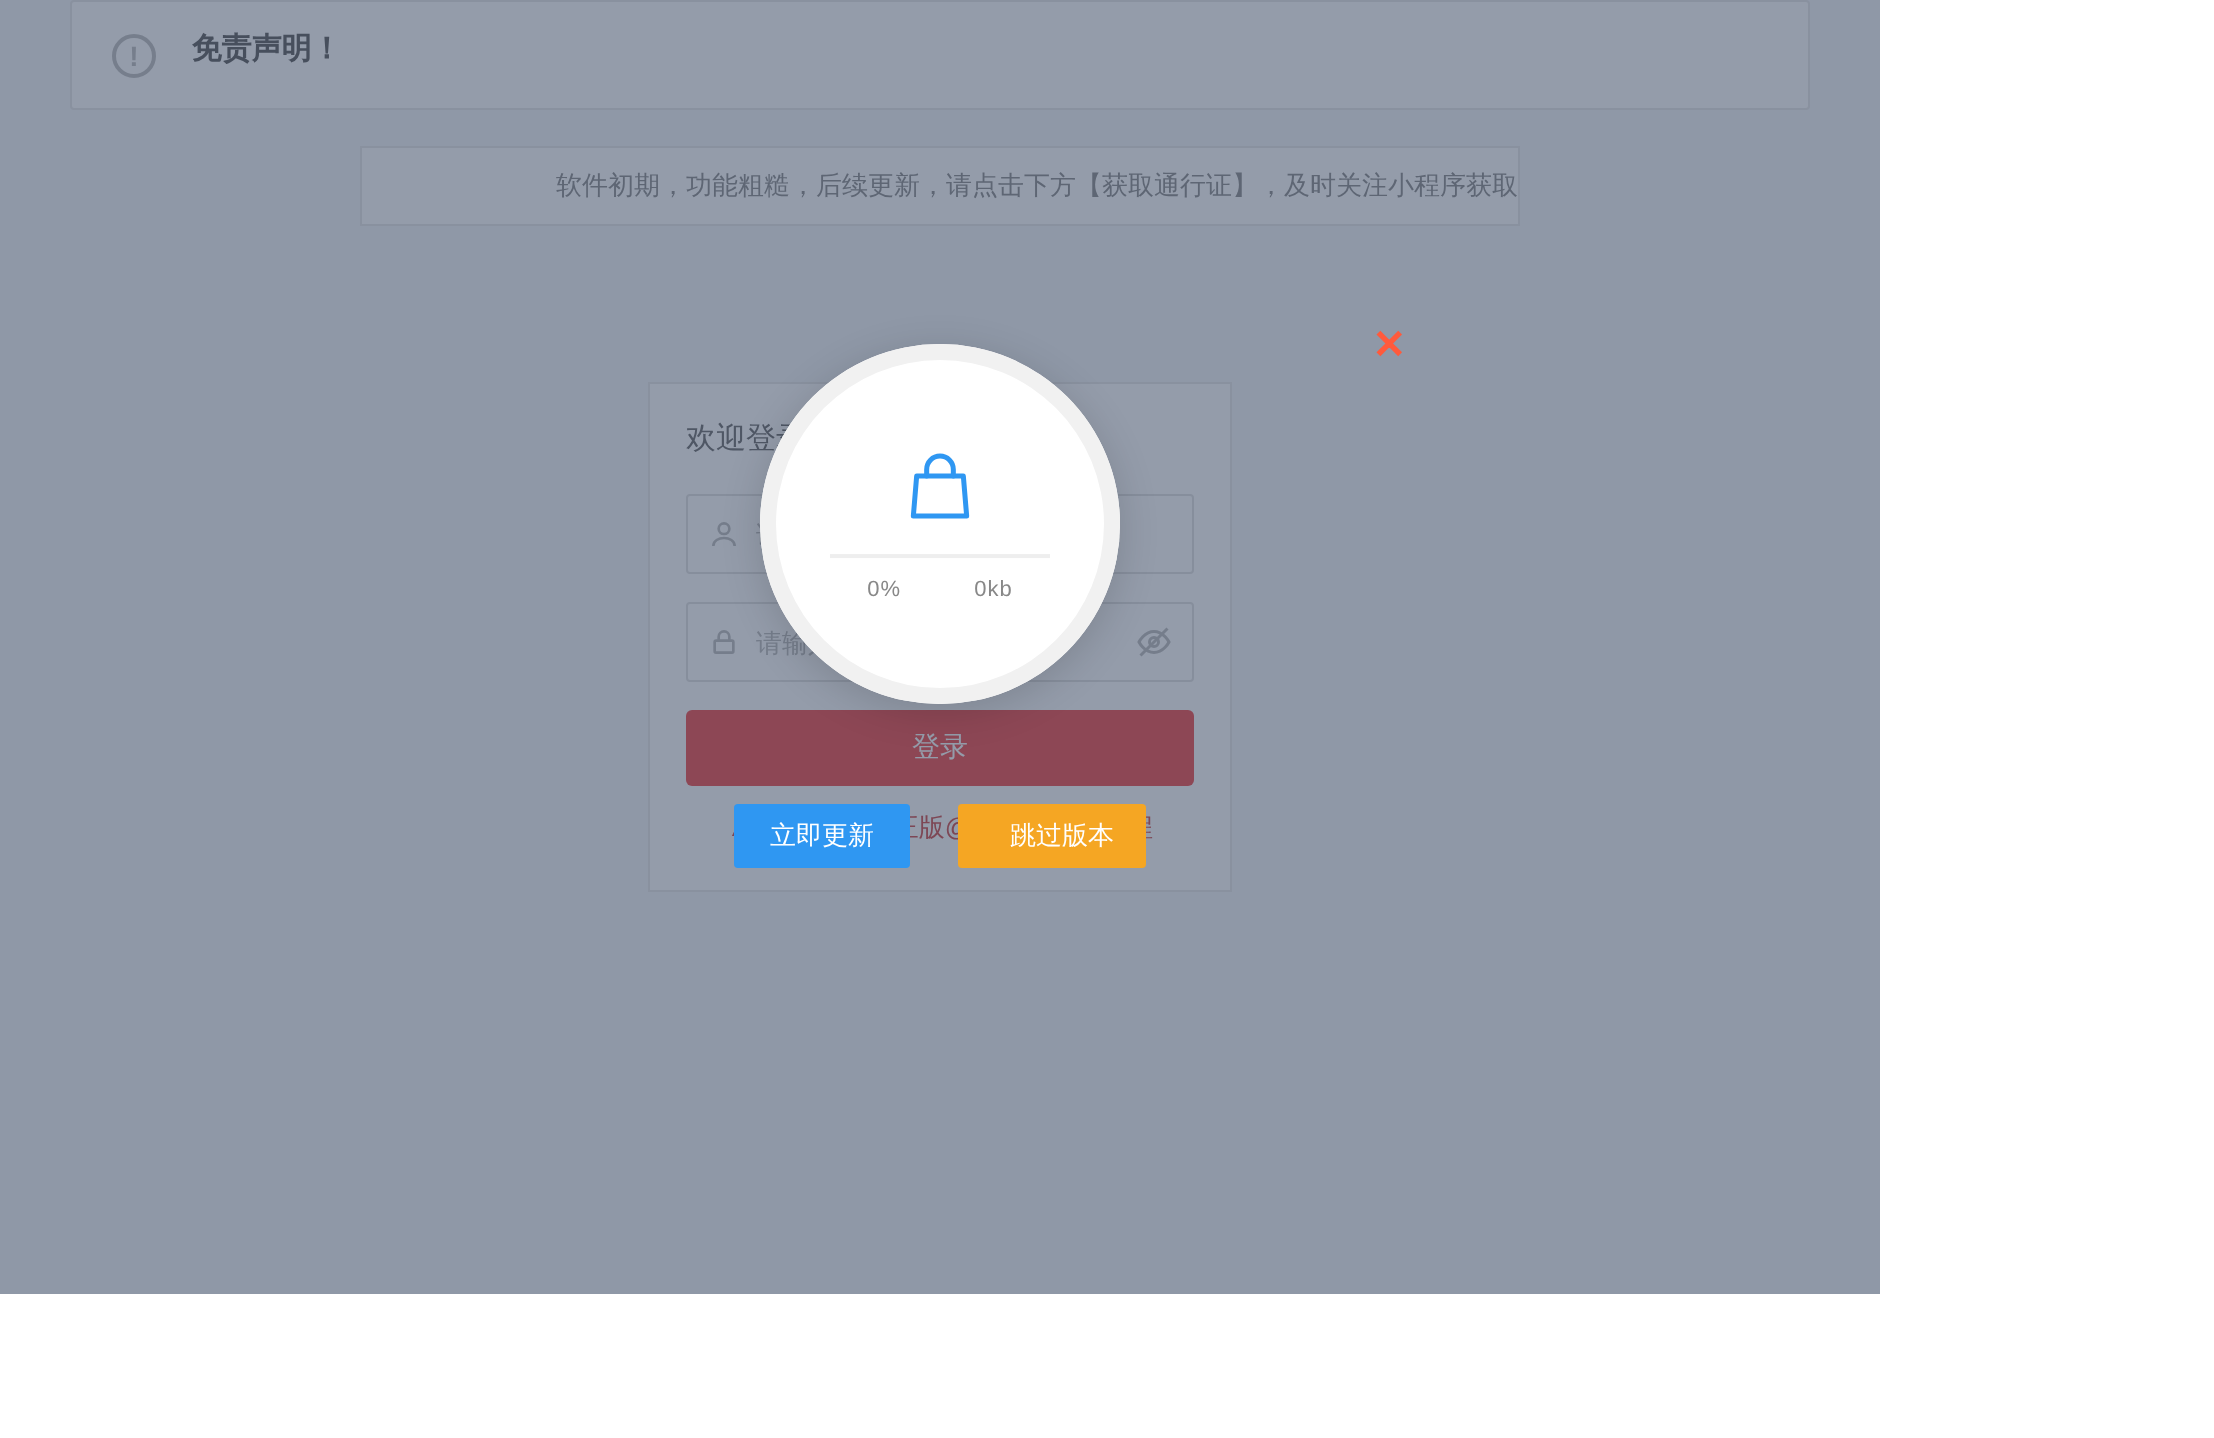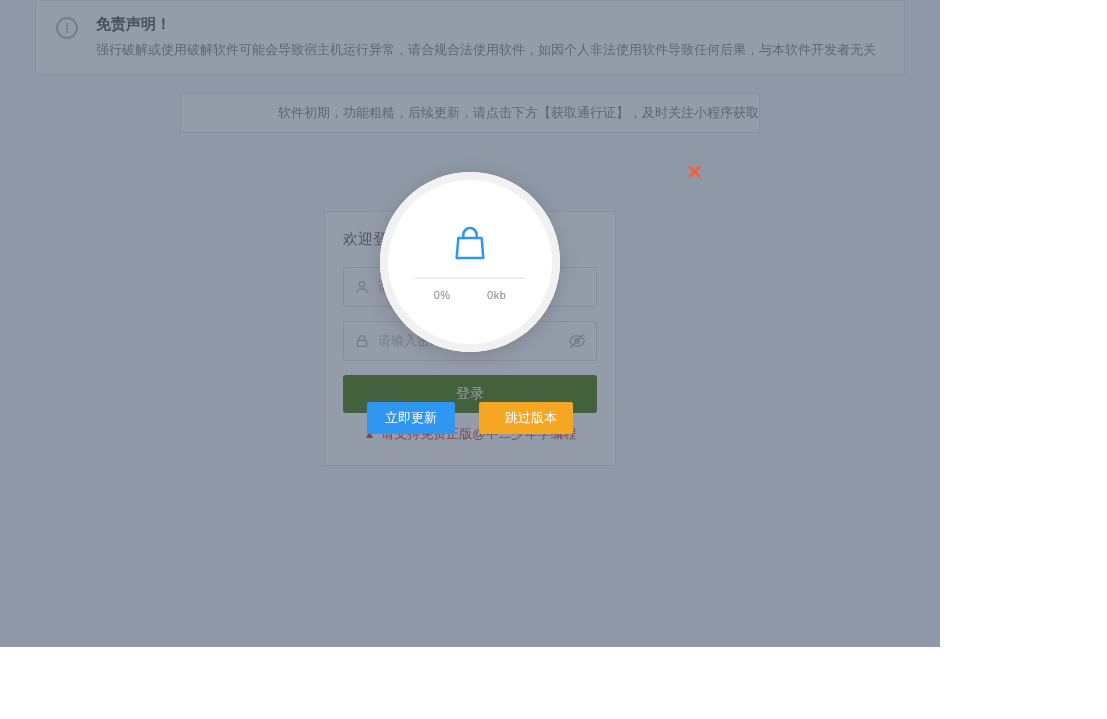--- a/index.html
+++ b/index.html
@@ -45,21 +45,21 @@
     color: #bbb;
   }
   .input-row input {
     flex: 1; border: none; outline: none; font-size: 13px;
     background: transparent; color: #555;
   }
   .input-row input::placeholder { color: #bbb; }
   .input-icon { width: 16px; height: 16px; flex-shrink: 0; margin-right: 8px; }
   .eye-icon { width: 18px; margin-left: 6px; cursor: pointer; }
   .login-btn {
-    width: 100%; height: 38px; background: #4d7c0f;
+    width: 100%; height: 38px; background: #ef4444;
     border: none; border-radius: 3px; color: #fff;
     font-size: 14px; cursor: pointer;
   }
   .support-text {
     text-align: center; font-size: 13px; color: #c44; margin-top: 12px;
     display: flex; align-items: center; justify-content: center; gap: 6px;
   }
   .warn-tri { font-size: 12px; }
 
   
@@ -105,21 +105,20 @@
 </style>
 </head>
 <body>
 
 <div class="app-area">
 
   <div class="disclaimer-box">
     <div class="disclaimer-icon">!</div>
     <div class="disclaimer-text">
       <div class="disclaimer-title">免责声明！</div>
-      <div class="disclaimer-body">强行破解或使用破解软件可能会导致宿主机运行异常，请合规合法使用软件，如因个人非法使用软件导致任何后果，与本软件开发者无关</div>
     </div>
   </div>
 
   <div class="notice-bar">软件初期，功能粗糙，后续更新，请点击下方【获取通行证】，及时关注小程序获取</div>
 
   <div class="login-card">
     <div class="login-title">欢迎登录</div>
 
     <div class="input-row">
       <svg class="input-icon" viewBox="0 0 24 24" fill="none" stroke="#bbb" stroke-width="2">

